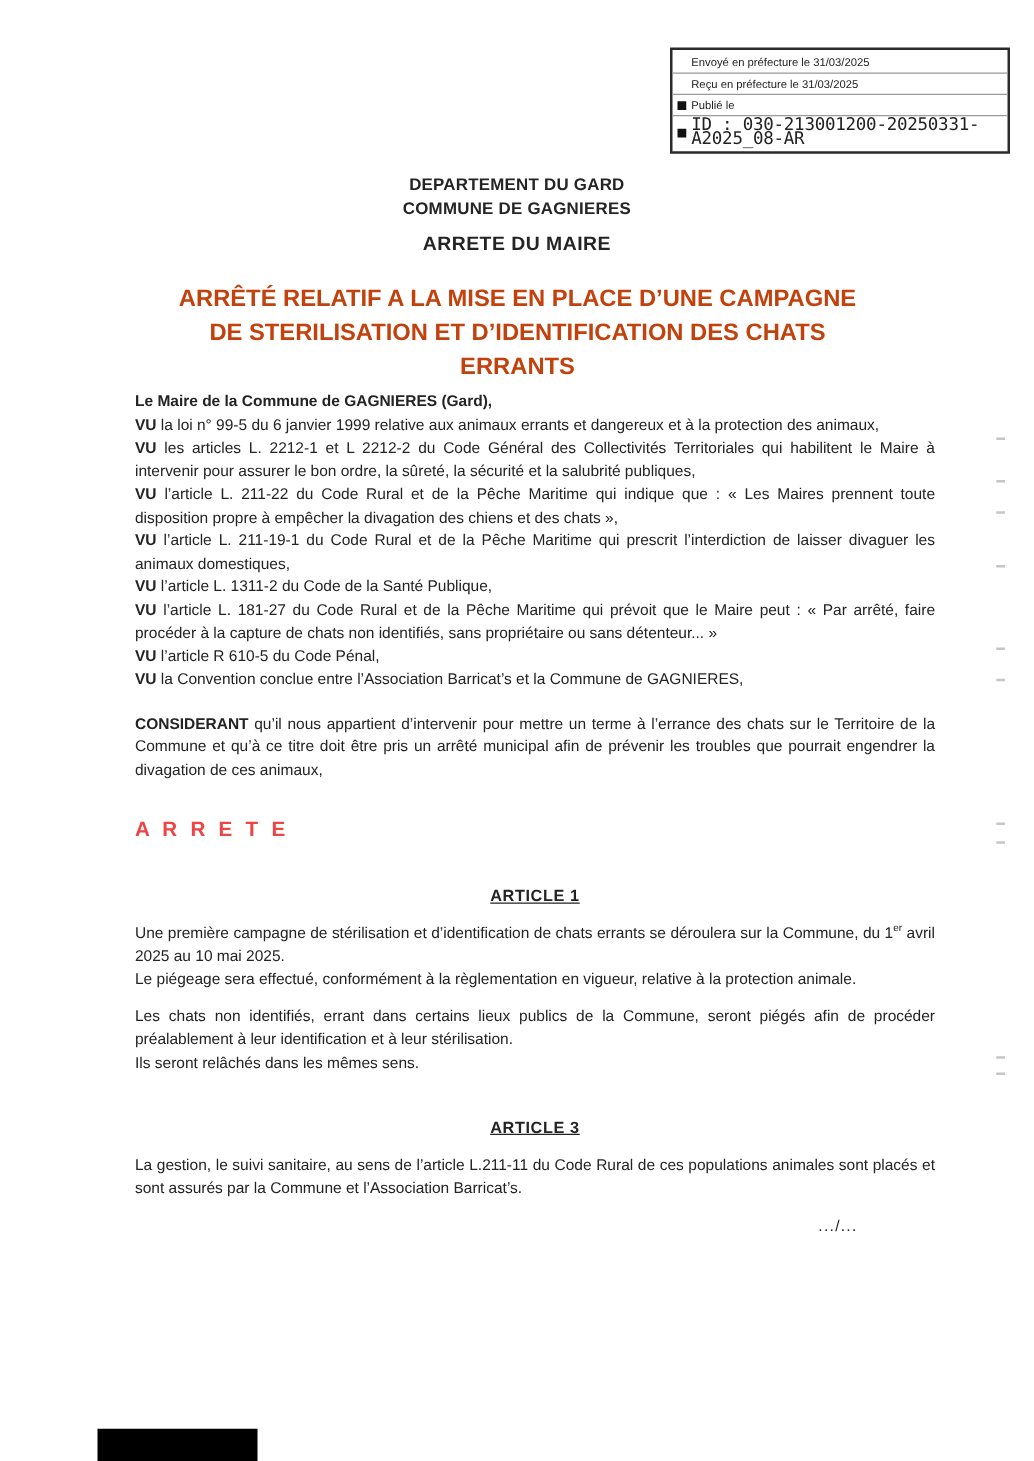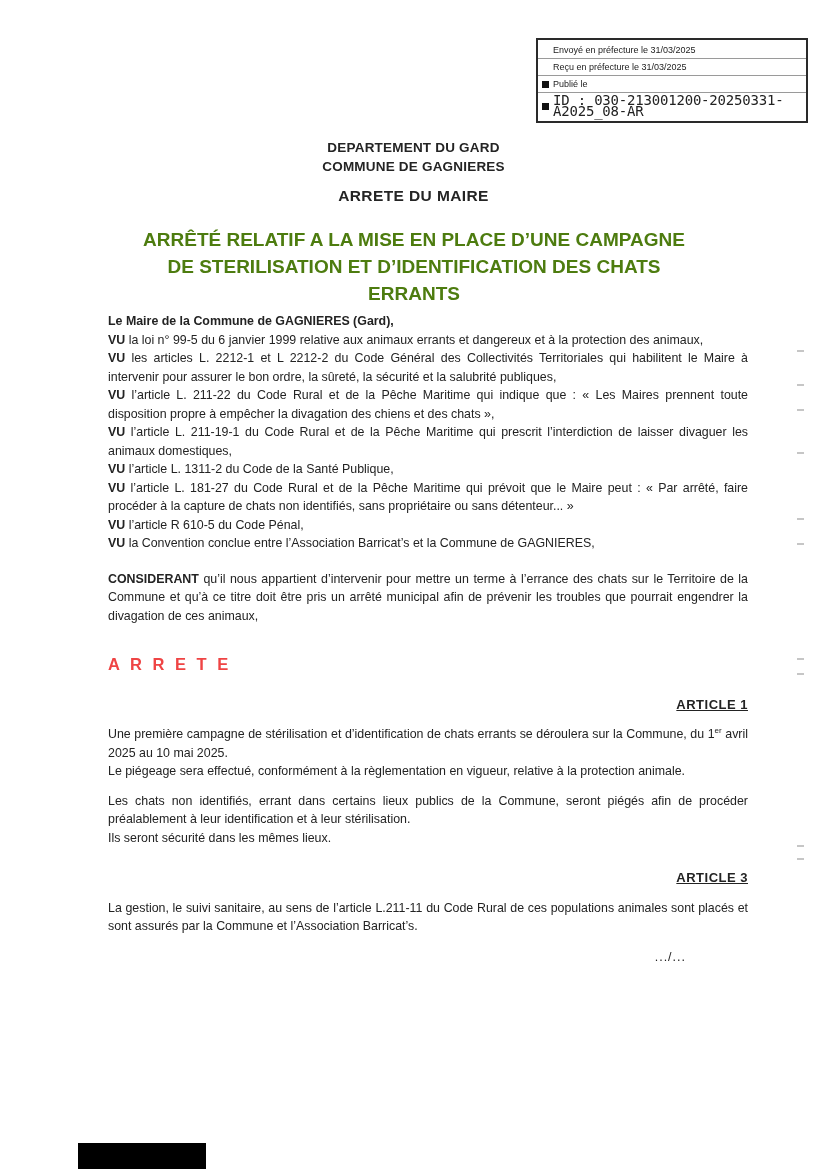--- a/index.html
+++ b/index.html
@@ -63,21 +63,21 @@
   
   .title {
     position: absolute;
     top: 226px;
     left: 68px;
     width: 692px;
     text-align: center;
     font-weight: bold;
     font-size: 19px;
     line-height: 27px;
-    color: #4d7c0f;
+    color: #c2410c;
   }
 
   
   .content {
     position: absolute;
     top: 312px;
     left: 108px;
     width: 640px;
     font-size: 12.4px;
     line-height: 18.5px;
@@ -88,26 +88,26 @@
   .intro { font-weight: bold; }
   .considerant { margin-top: 17px !important; }
   .arrete-heading {
     margin-top: 30px;
     font-weight: bold;
     font-size: 16.5px;
     letter-spacing: 3px;
     color: #ef4444;
   }
   .article-heading {
-    margin-top: 22px;
+    margin-top: 34px;
     font-weight: bold;
     font-size: 13px;
     text-decoration: underline;
     letter-spacing: 0.5px;
-    text-align: right;
+    text-align: center;
   }
   .article-body { margin-top: 11px !important; }
   sup { font-size: 8px; line-height: 0; }
   .continuation {
     margin-top: 12px;
     text-align: right;
     padding-right: 62px;
     font-size: 12.5px;
     letter-spacing: 1px;
   }
@@ -183,21 +183,21 @@
     <div class="arrete-heading">A R R E T E</div>
 
     <div>
       <div class="article-heading">ARTICLE 1</div>
       <p class="article-body"><span>Une première campagne de stérilisation et d’identification de chats errants se déroulera sur la Commune, du 1</span><sup>er</sup><span> avril 2025 au 10 mai 2025.</span></p>
       <p>Le piégeage sera effectué, conformément à la règlementation en vigueur, relative à la protection animale.</p>
     </div>
 
     <div>
       <p class="article-body">Les chats non identifiés, errant dans certains lieux publics de la Commune, seront piégés afin de procéder préalablement à leur identification et à leur stérilisation.</p>
-      <p>Ils seront sécurité dans les mêmes lieux.</p>
+      <p>Ils seront relâchés dans les mêmes sens.</p>
     </div>
 
     <div>
       <div class="article-heading">ARTICLE 3</div>
       <p class="article-body">La gestion, le suivi sanitaire, au sens de l’article L.211-11 du Code Rural de ces populations animales sont placés et sont assurés par la Commune et l’Association Barricat’s.</p>
     </div>
 
     <div class="continuation">.../...</div>
   </div>
 

